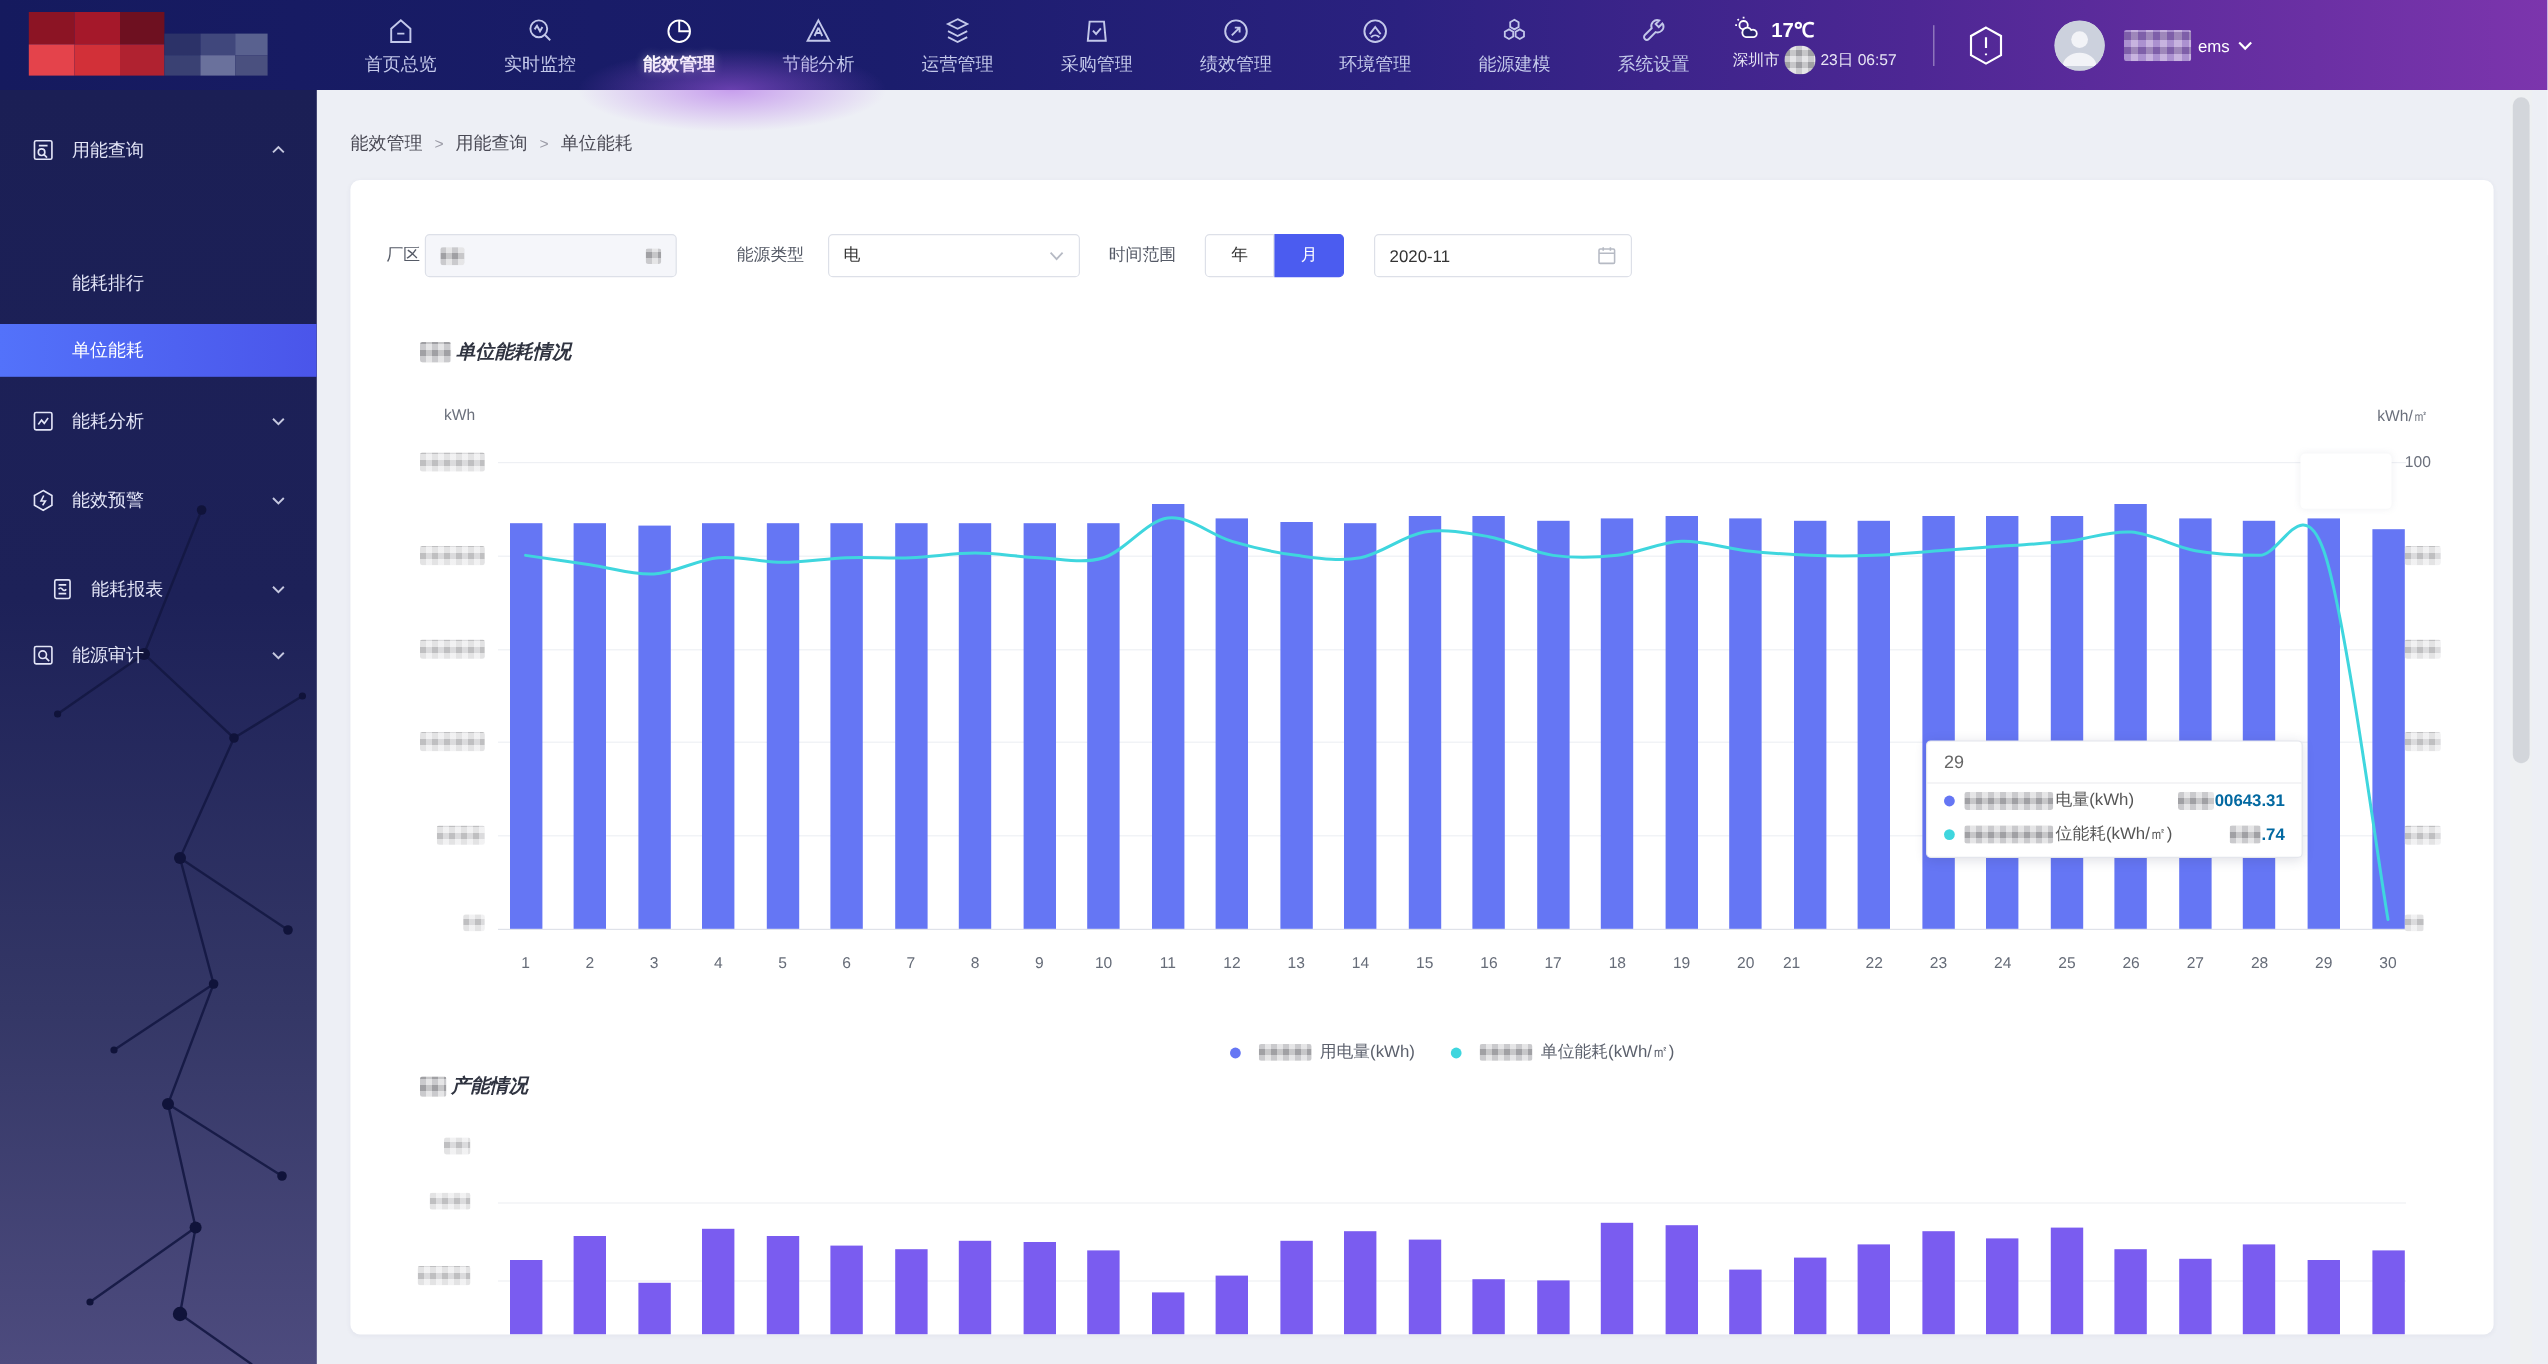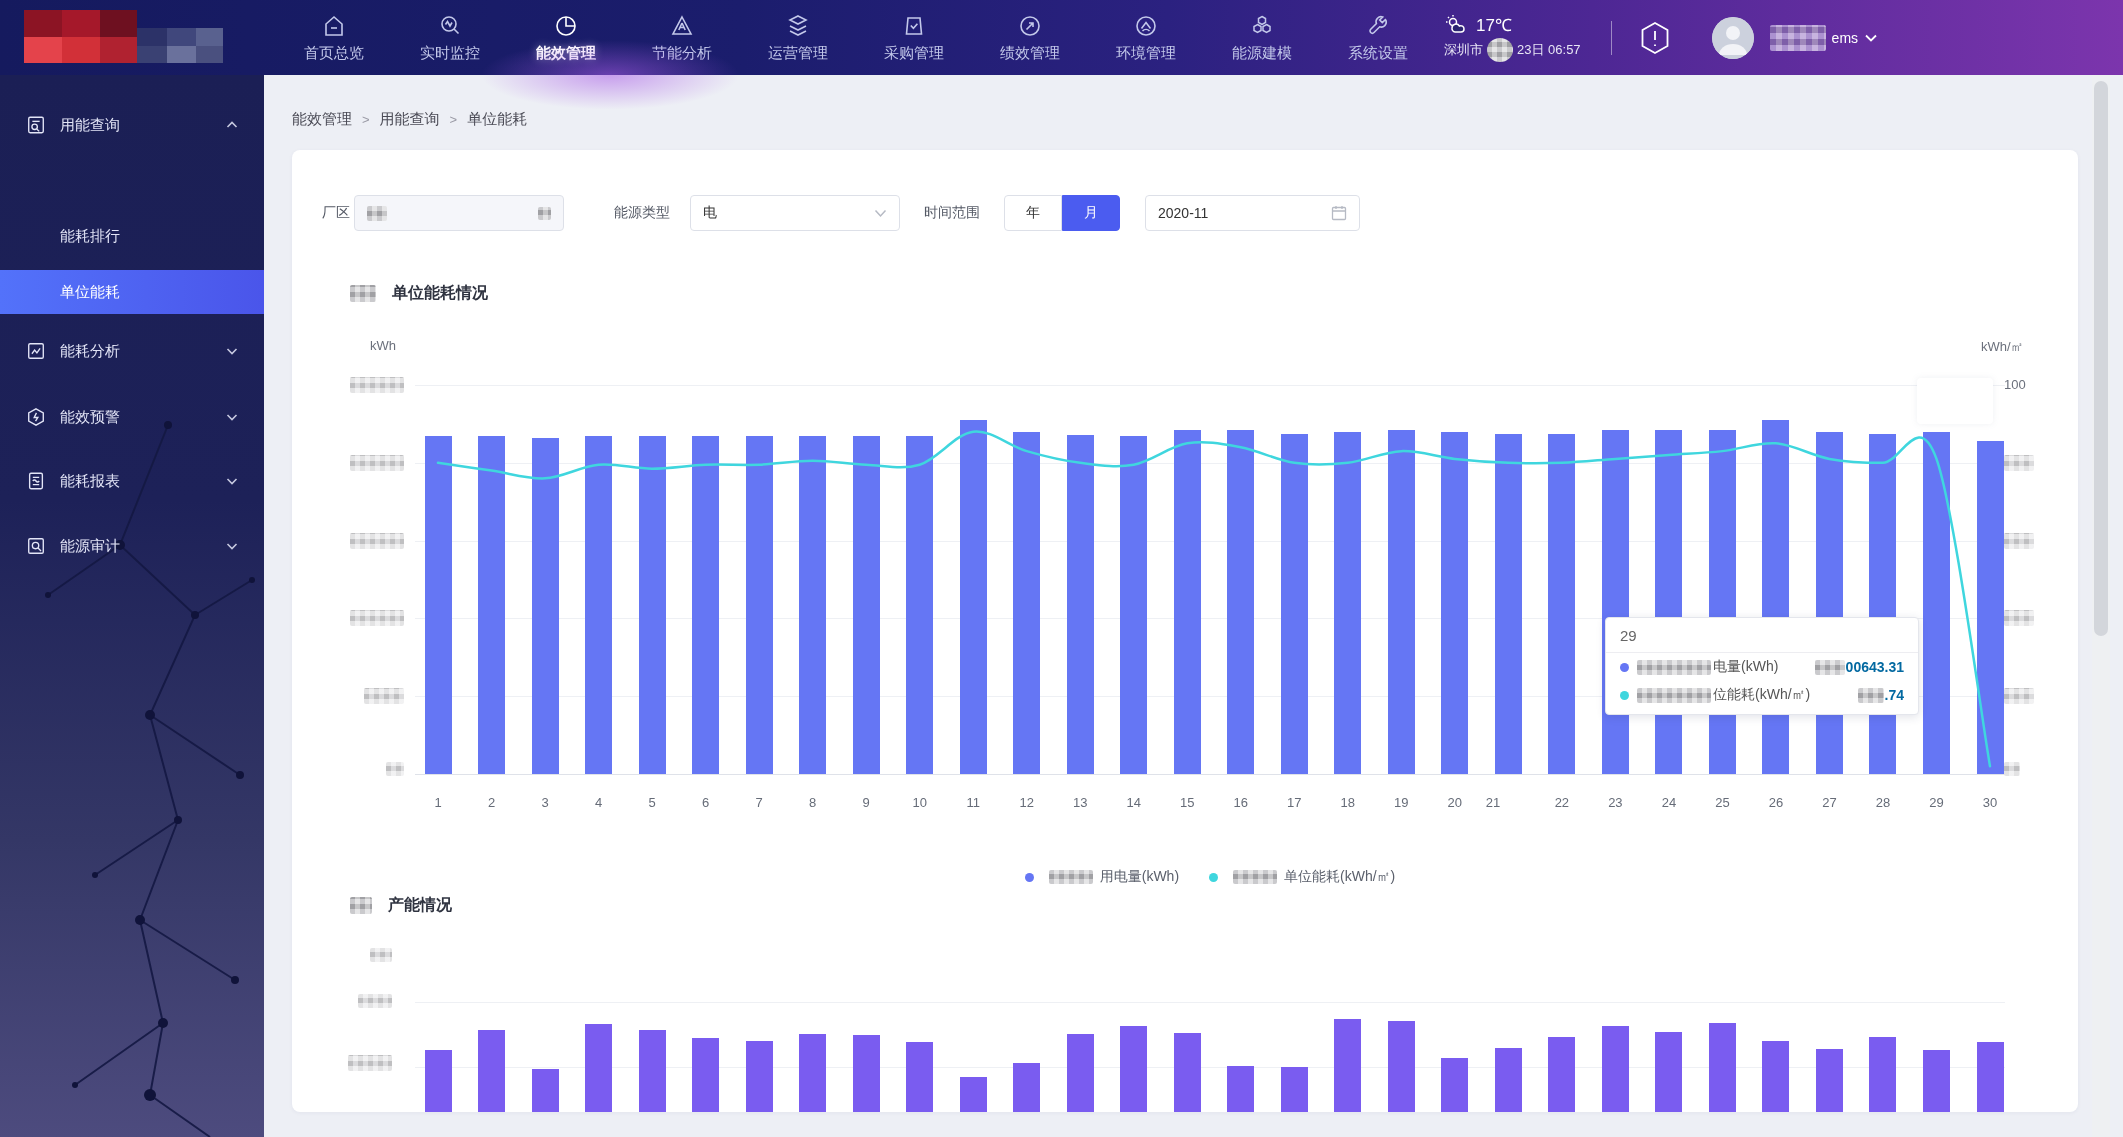--- a/index.html
+++ b/index.html
@@ -28,21 +28,21 @@
     background:radial-gradient(ellipse at center, rgba(168,92,230,.55), rgba(168,92,230,0) 70%); pointer-events:none;}
   .logo{ width:264px; height:75px; position:relative; flex:0 0 auto; }
   .nav-items{ display:flex; gap:16px; padding-left:20px; flex:0 0 auto; }
   .nav-item{ width:100px; height:75px; display:flex; flex-direction:column; align-items:center;
     justify-content:center; gap:5px; color:#c3c8ea; cursor:pointer; }
   .nav-item .nav-label{ font-size:15px; white-space:nowrap; }
   .nav-item.active{ color:#ffffff; }
   .nav-item.active .nav-label{ font-weight:bold; text-shadow:0 0 8px rgba(255,255,255,.45); }
   .nav-right{ display:flex; align-items:center; margin-left:16px; color:#fff; flex:0 0 auto; }
   .weather{ display:flex; flex-direction:column; gap:2px; }
-  .weather-top{ display:flex; align-items:center; gap:6px; font-size:17px; font-weight:normal; }
+  .weather-top{ display:flex; gap:6px; font-size:17px; font-weight:bold; }
   .weather-bottom{ display:flex; align-items:center; gap:4px; font-size:13px; color:#e8e6f5; }
   .nav-divider{ width:1px; height:34px; background:rgba(255,255,255,.45); margin:0 26px 0 30px; }
   .alert-wrap{ margin-right:40px; display:flex; align-items:center; cursor:pointer; }
   .avatar{ width:42px; height:42px; border-radius:50%; background:#cdd2de; overflow:hidden; margin-right:10px; flex:0 0 auto;}
   .user-wrap{ display:flex; align-items:center; gap:6px; cursor:pointer; }
   .user-suffix{ font-size:14px; color:#fff; }
 
   
   .sidebar{ position:absolute; left:0; top:75px; width:264px; height:1062px; z-index:20;
     background:linear-gradient(180deg,#1b1f55 0%, #1d2158 40%, #343766 72%, #4d4b7e 100%); overflow:hidden;}
@@ -78,21 +78,21 @@
   .range-toggle{ position:absolute; left:712px; display:flex; }
   .toggle-btn{ width:58px; height:36px; display:flex; align-items:center; justify-content:center;
     font-size:14px; cursor:pointer; }
   .toggle-btn.year{ background:#fff; border:1px solid #dde0e8; border-radius:4px 0 0 4px; color:#333; }
   .toggle-btn.month{ background:#4b5cf0; border:1px solid #4b5cf0; border-radius:0 4px 4px 0; color:#fff; }
   .date-input{ position:absolute; left:853px; width:215px; padding:0 12px; justify-content:space-between; cursor:pointer;}
   .chev-gray{ color:#b6bac4; }
 
   
   .chart-title{ position:absolute; left:58px; font-size:16px; font-weight:bold; color:#2f3340;
-    display:flex; align-items:center; gap:14px; }
+    display:flex; align-items:center; gap:2px;font-style:italic; }
   .t1{ top:133px; } .t2{ top:745px; }
 
   
   .unit-label{ position:absolute; font-size:13px; color:#6b707c; }
   .u-left{ left:78px; top:188px; }
   .u-right{ left:1689px; top:188px; }
   .gridline{ position:absolute; left:123px; width:1590px; height:1px; background:#eef0f4; }
   .gridline.base{ background:#dfe2e9; }
   .tickL{ position:absolute; height:16px; }
   .tickR-100{ position:absolute; left:1712px; top:227px; font-size:13px; color:#6b707c; }
@@ -359,21 +359,21 @@
             <path d="M11.5 6.5 L9 11.5 h4 L10.5 15.5"></path>
           </svg>
         </span>
       <span>能效预警</span>
       <span class="chev">
           <svg width="12" height="8" viewBox="0 0 12 8" fill="none" stroke="currentColor" stroke-width="1.6">
             <path d="M1.5 2 L6 6.5 L10.5 2"></path>
           </svg>
         </span>
     </div>
-    <div class="side-item" style="top:384px;">
+    <div class="side-item" style="top:394px;padding-left:16px;">
       <span class="s-icon">
           <svg width="20" height="20" viewBox="0 0 22 22" fill="none" stroke="currentColor" stroke-width="1.5">
             <rect x="4" y="2.5" width="14" height="17" rx="1.5"></rect>
             <path d="M7.5 7 h7 M7.5 11 c1-1.5 2.5-1.5 3.5 0 s2.5 1.5 3.5 0 M7.5 15 h7"></path>
           </svg>
         </span>
       <span>能耗报表</span>
       <span class="chev">
           <svg width="12" height="8" viewBox="0 0 12 8" fill="none" stroke="currentColor" stroke-width="1.6">
             <path d="M1.5 2 L6 6.5 L10.5 2"></path>

